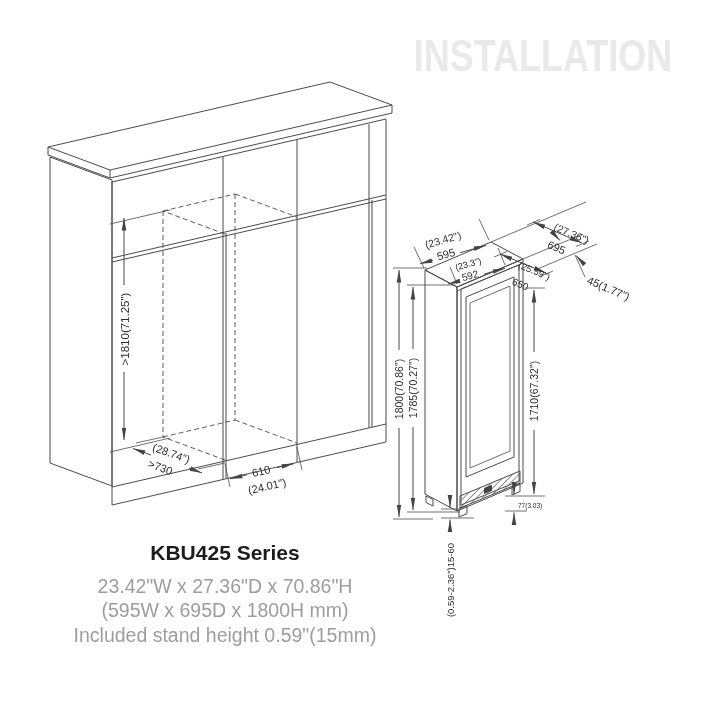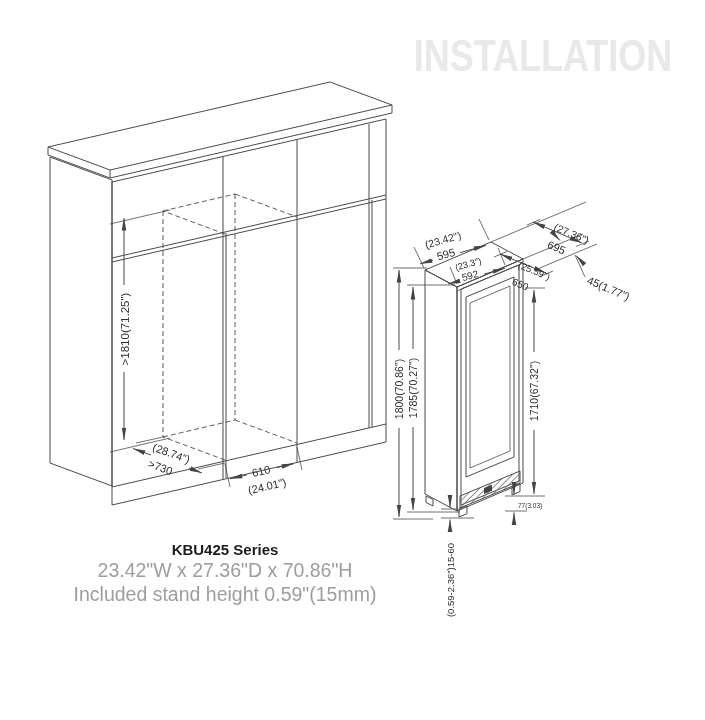--- a/index.html
+++ b/index.html
@@ -4,21 +4,21 @@
 <style>
   html,body{margin:0;padding:0;background:#fff;}
   #page{position:relative;width:705px;height:720px;background:#fff;overflow:hidden;
         font-family:"Liberation Sans",sans-serif;}
   #watermark{position:absolute;top:30px;right:33px;font-size:45px;font-weight:800;
              color:#e9e9e9;letter-spacing:0px;transform:scaleX(0.8);transform-origin:right top;
              white-space:nowrap;}
   #diagram{position:absolute;left:0;top:0;}
   svg text{font-family:"Liberation Sans","DejaVu Sans",sans-serif;}
   #footer{position:absolute;left:30px;top:541px;width:390px;text-align:center;}
-  #footer .series{font-size:15px;font-weight:bold;color:#1c1c1c;}
+  #footer .series{font-size:21px;font-weight:bold;color:#1c1c1c;margin-bottom:9px;}
   #footer .sub{font-size:19.5px;color:#9d9d9d;line-height:1.25;}
 </style>
 </head>
 <body>
 
 <div id="page">
 
   <div id="watermark">INSTALLATION</div>
 
   <svg id="diagram" width="705" height="720" viewBox="0 0 705 720">
@@ -159,16 +159,17 @@
       <text transform="translate(416.5,388) rotate(-90)" font-size="10.5" text-anchor="middle">1785(70.27")</text>
       <text transform="translate(537.5,391) rotate(-90)" font-size="10.5" text-anchor="middle">1710(67.32")</text>
       <text x="518" y="508" font-size="6.5" text-anchor="start">77(3.03)</text>
       <text transform="translate(453.5,580) rotate(-90)" font-size="9.5" text-anchor="middle">(0.59-2.36")15-60</text>
     </g>
   </svg>
 
   <div id="footer">
     <div class="series">KBU425 Series</div>
     <div class="sub">23.42"W x 27.36"D x 70.86"H</div>
+    <div class="sub">(595W x 695D x 1800H mm)</div>
     <div class="sub">Included stand height 0.59"(15mm)</div>
   </div>
 
 </div>
 
 </body></html>

